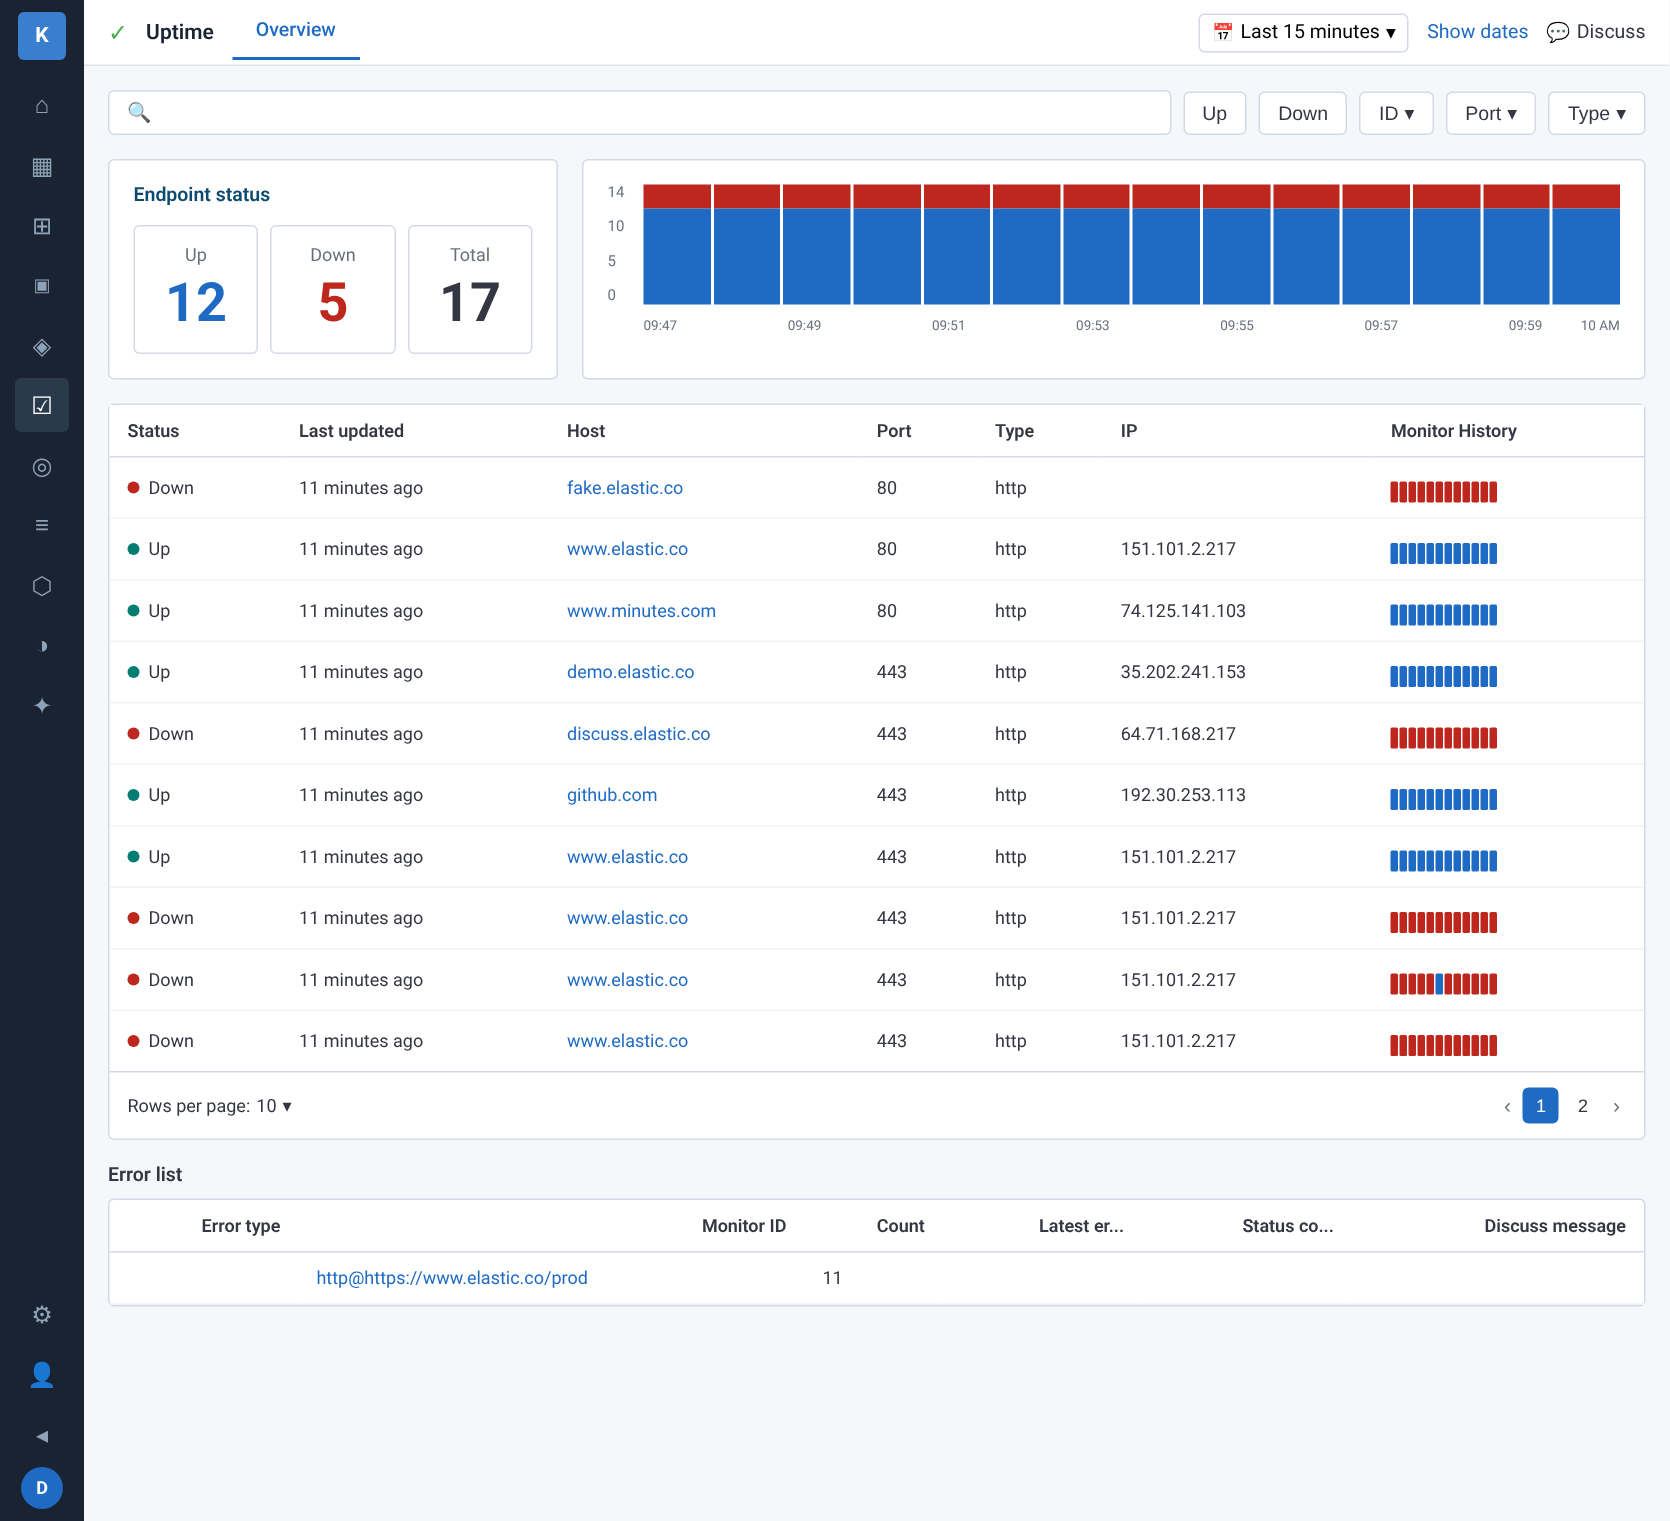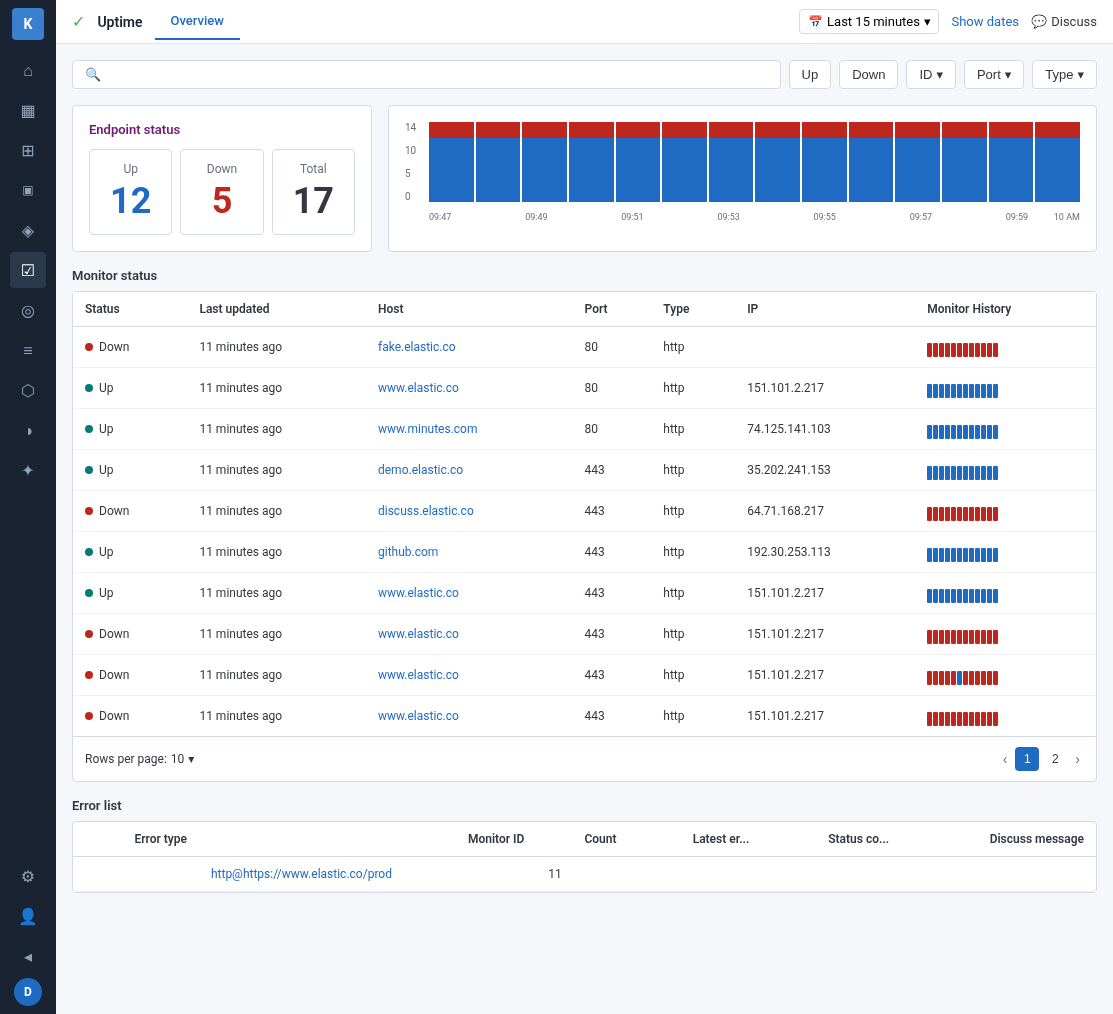--- a/index.html
+++ b/index.html
@@ -31,21 +31,21 @@
 
     
     .filters-row { display: flex; align-items: center; gap: 8px; margin-bottom: 16px; }
     .search-box { flex: 1; display: flex; align-items: center; gap: 8px; border: 1px solid #d3dae6; border-radius: 4px; background: white; padding: 6px 12px; }
     .search-box input { border: none; outline: none; flex: 1; font-size: 13px; color: #343741; background: transparent; }
     .filter-btn { border: 1px solid #d3dae6; border-radius: 4px; background: white; padding: 6px 12px; font-size: 13px; cursor: pointer; color: #343741; display: flex; align-items: center; gap: 4px; }
 
     
     .top-panels { display: flex; gap: 16px; margin-bottom: 16px; }
     .endpoint-panel { background: white; border: 1px solid #d3dae6; border-radius: 4px; padding: 16px; min-width: 300px; }
-    .panel-title { font-size: 13px; font-weight: 600; color: #701a75; margin-bottom: 12px; }
+    .panel-title { font-size: 13px; font-weight: 600; color: #0c4a6e; margin-bottom: 12px; }
     .status-cards { display: flex; gap: 8px; }
     .status-card { flex: 1; border: 1px solid #d3dae6; border-radius: 4px; padding: 12px 16px; text-align: center; }
     .status-card-label { font-size: 12px; color: #69707d; margin-bottom: 4px; }
     .status-card-value { font-size: 36px; font-weight: 700; }
     .status-card-value.up { color: #1f6bc4; }
     .status-card-value.down { color: #bd271e; }
     .status-card-value.total { color: #343741; }
 
     .chart-panel { background: white; border: 1px solid #d3dae6; border-radius: 4px; padding: 16px; flex: 1; }
     .chart-area { position: relative; height: 100px; }
@@ -282,21 +282,20 @@
               <span style="visibility: hidden;">09:56</span>
               <span>09:57</span>
               <span style="visibility: hidden;">09:58</span>
               <span>09:59</span>
               <span>10 AM</span>
             </div>
         </div>
       </div>
     </div>
 
-    <div class="section-title">Monitor status</div>
     <div class="table-panel">
       <table class="data-table">
         <thead>
           <tr>
             <th>Status</th>
             <th>Last updated</th>
             <th>Host</th>
             <th>Port</th>
             <th>Type</th>
             <th>IP</th>

